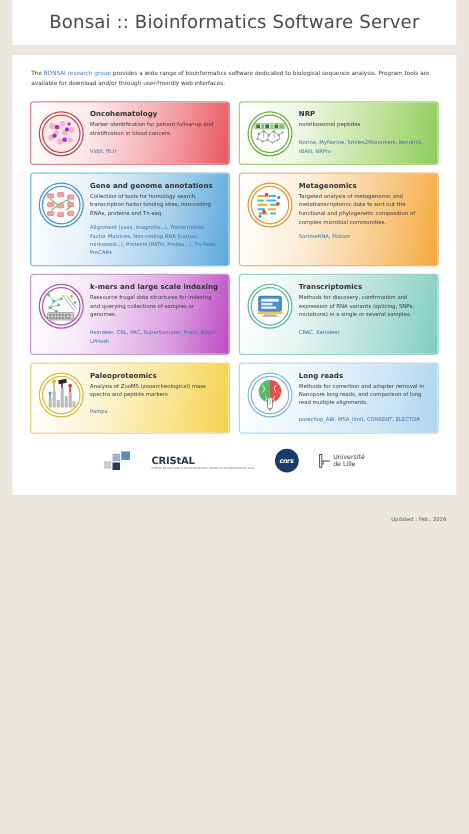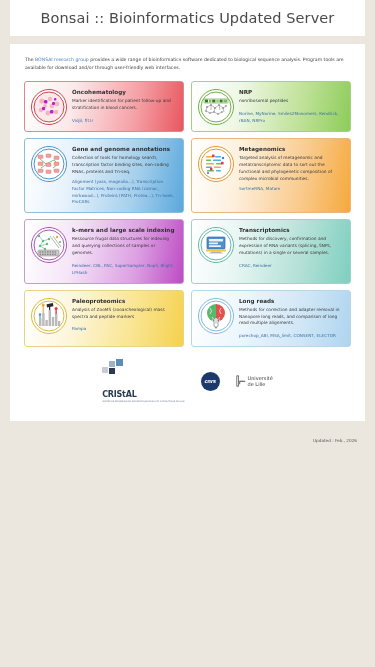--- a/index.html
+++ b/index.html
@@ -116,23 +116,22 @@
   .logos {
     display: flex;
     align-items: center;
     justify-content: center;
     gap: 16px;
     margin-top: 12px;
     padding-bottom: 4px;
   }
   .logo-cristal {
     display: flex;
-    align-items: flex-start;
+    align-items: flex-end;
     gap: 16px;
-    flex-direction: column;
   }
   .logo-cristal .sq { display: block; }
   .cristal-text {
     font-size: 8px;
     font-weight: bold;
     color: #2b3a52;
     letter-spacing: -0.2px;
     line-height: 1;
   }
   .cristal-sub {
@@ -184,21 +183,21 @@
     color: #5a5a5a;
   }
   .filler { background: #ebe7df; height: 320px; }
 </style>
 </head>
 <body>
 
 <div class="page">
 
   <div class="header">
-    <div class="header-title">Bonsai :: Bioinformatics Updated Server</div>
+    <div class="header-title">Bonsai :: Bioinformatics Software Server</div>
   </div>
   <div class="header-gap"></div>
 
   <div class="panel">
 
     <p class="intro"><span>The </span><a href="#">BONSAI research group</a><span> provides a wide range of bioinformatics software dedicated to biological sequence analysis. Program tools are available for download and/or through user-friendly web interfaces.</span></p>
 
     <div class="grid">
 
       <div class="card" style="background:linear-gradient(100deg,#ffffff 0%,#fce9ea 30%,#f4a0a5 70%,#e8575f 100%); border-color:#d98a90;">

